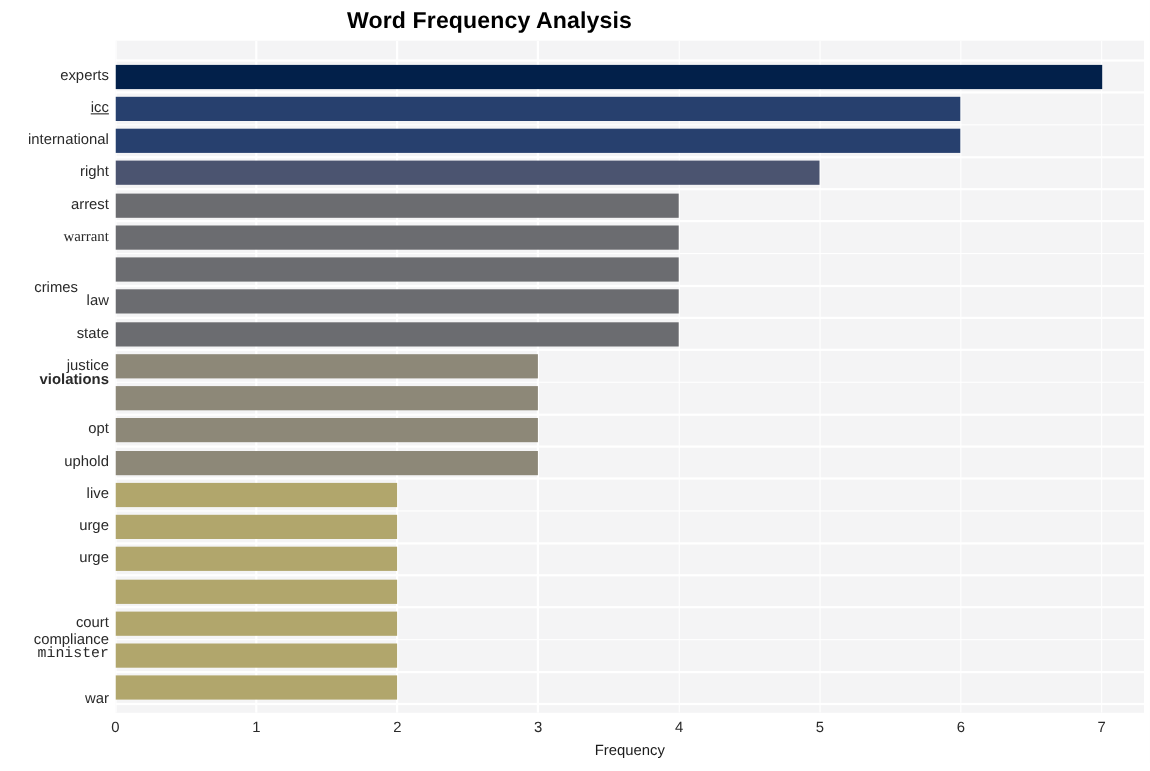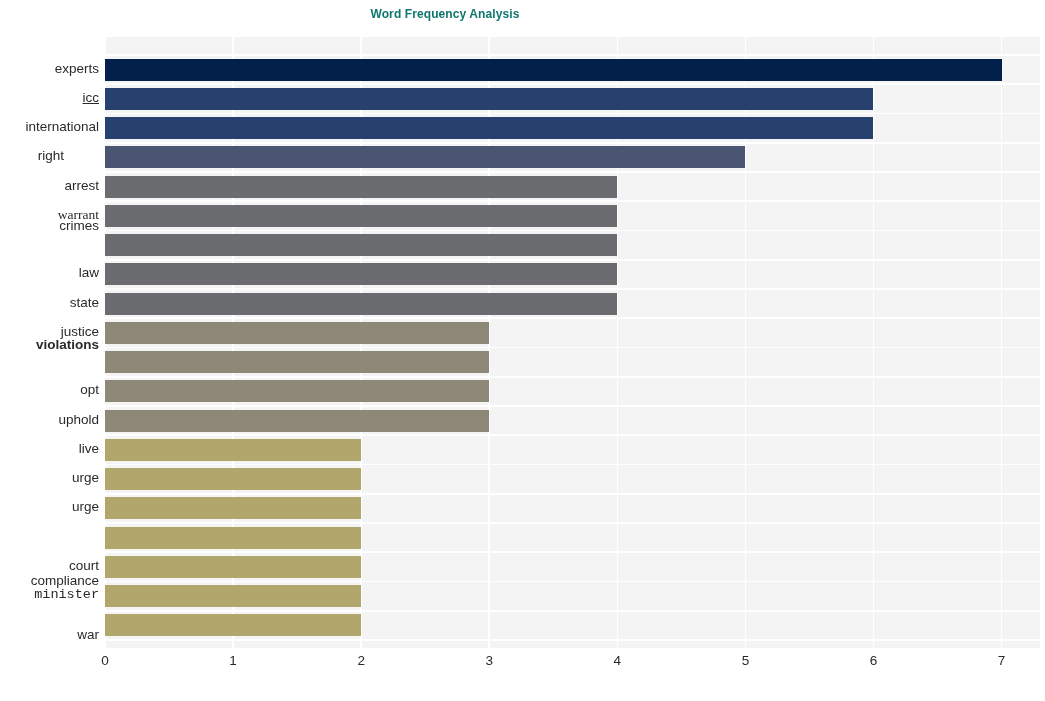--- a/index.html
+++ b/index.html
@@ -23,23 +23,23 @@
     background: #ffffff;
   }
 
   
   #chart-title {
     position: absolute;
     left: 0;
     top: 7px;
     width: 890px;
     text-align: center;
-    font-size: 12px;
+    font-size: 21px;
     font-weight: bold;
-    color: #0f766e;
+    color: #000000;
     letter-spacing: 0.1px;
   }
 
   
   #plot-area {
     position: absolute;
     left: 105px;
     top: 37px;
     width: 935px;
     height: 611px;
@@ -118,24 +118,24 @@
 <body>
 
 <div id="figure">
 
   <div id="chart-title">Word Frequency Analysis</div>
 
   <div id="y-axis">
       <div class="ytick" style="top: 23.625px;">experts</div>
       <div class="ytick" style="top: 52.875px; text-decoration: underline;">icc</div>
       <div class="ytick" style="top: 82.125px;">international</div>
-      <div class="ytick" style="top: 111.375px; text-align: center;">right</div>
+      <div class="ytick" style="top: 111.375px;">right</div>
       <div class="ytick" style="top: 140.625px;">arrest</div>
       <div class="ytick" style="top: 169.875px; font-family: Liberation Serif, serif;">warrant</div>
-      <div class="ytick" style="top: 181px;">crimes</div>
+      <div class="ytick" style="top: 216px; text-align: center;">crimes</div>
       <div class="ytick" style="top: 228.375px;">law</div>
       <div class="ytick" style="top: 257.625px;">state</div>
       <div class="ytick" style="top: 286.875px;">justice</div>
       <div class="ytick" style="top: 300px; font-weight: bold;">violations</div>
       <div class="ytick" style="top: 345.375px;">opt</div>
       <div class="ytick" style="top: 374.625px;">uphold</div>
       <div class="ytick" style="top: 403.875px;">live</div>
       <div class="ytick" style="top: 433.125px;">urge</div>
       <div class="ytick" style="top: 462.375px;">urge</div>
       <div class="ytick" style="top: 491.625px; margin-top: 44px;">compliance</div>
@@ -206,14 +206,15 @@
       <div class="xtick" style="left: 0px;">0</div>
       <div class="xtick" style="left: 128.082px;">1</div>
       <div class="xtick" style="left: 256.164px;">2</div>
       <div class="xtick" style="left: 384.247px;">3</div>
       <div class="xtick" style="left: 512.329px;">4</div>
       <div class="xtick" style="left: 640.411px;">5</div>
       <div class="xtick" style="left: 768.493px;">6</div>
       <div class="xtick" style="left: 896.575px;">7</div>
     </div>
 
+  <div id="x-axis-label">Frequency</div>
 
 </div>
 
 </body></html>

